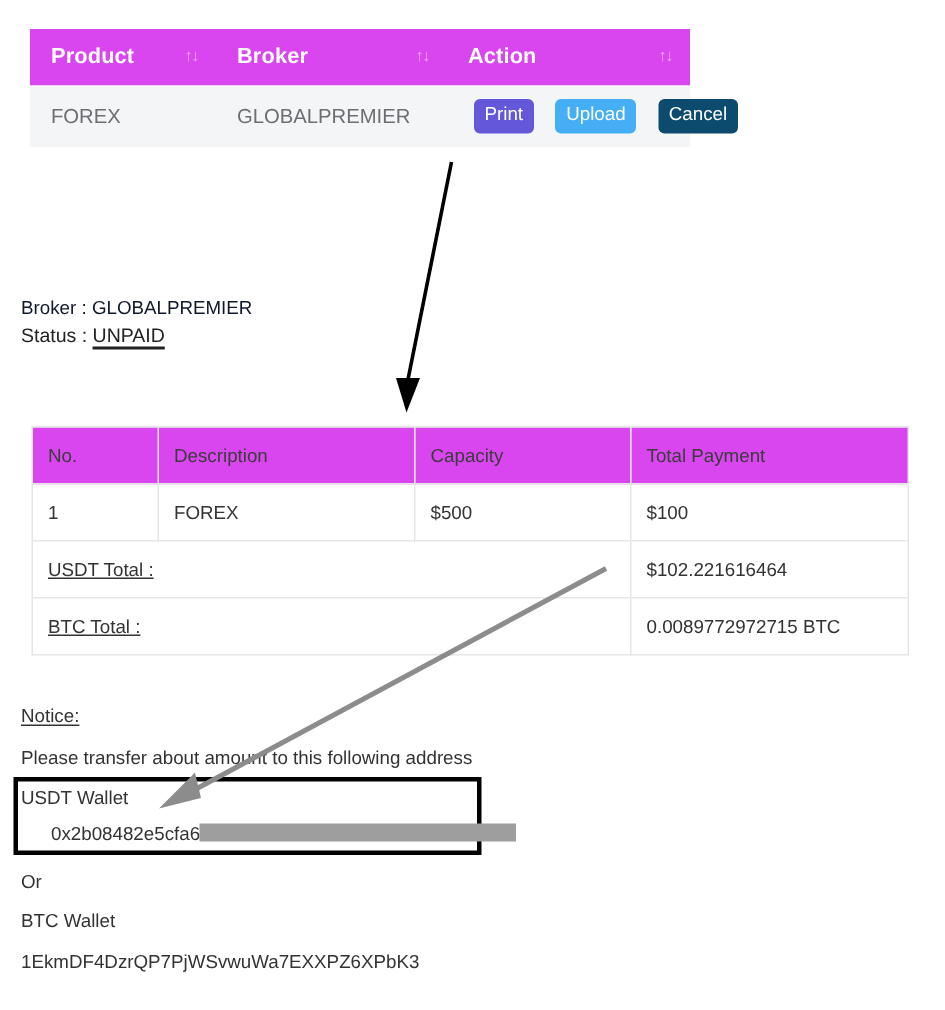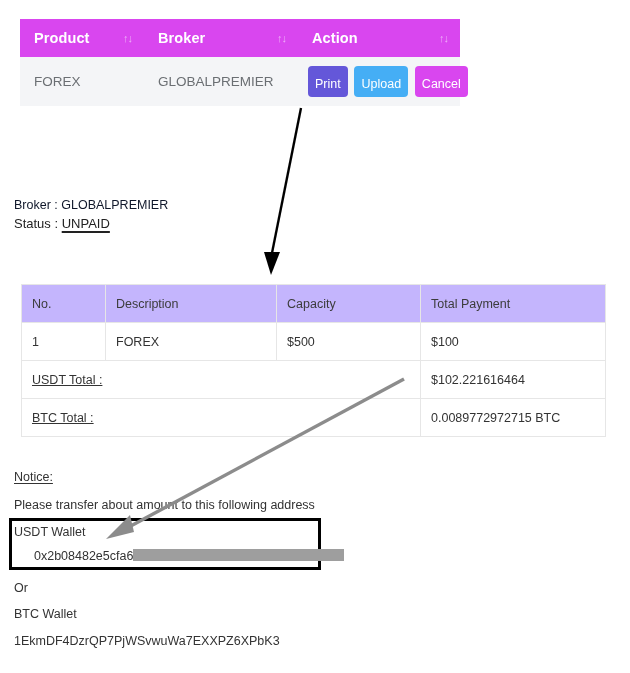--- a/index.html
+++ b/index.html
@@ -61,28 +61,29 @@
     padding-left: 10px !important;
     white-space: nowrap;
   }
   .btn {
     display: inline-block;
     border: none;
     border-radius: 4px;
     color: #ffffff;
     font-family: "Liberation Sans", sans-serif;
     font-size: 12.5px;
-    padding: 12px 7px 5px 7px;
+    padding: 4px 7px 5px 7px;
     margin-right: 3px;
     cursor: pointer;
     line-height: 1.1;
+    margin-left: 8px;
   }
   .btn-print  { background: #6457d9; }
   .btn-upload { background: #45aef5; }
-  .btn-cancel { background: #d946ef; }
+  .btn-cancel { background: #0c4a6e; }
 
   
   #broker-line {
     position: absolute;
     left: 14px;
     top: 198px;
     font-size: 12.5px;
     color: #0f172a;
   }
   #status-line {
@@ -112,21 +113,21 @@
   #invoice-table td {
     border: 1px solid #e6e6e6;
     font-size: 12.5px;
     color: #333;
     padding: 9px 10px;
     text-align: left;
     font-weight: normal;
     height: 19px;
   }
   #invoice-table thead th {
-    background: #c4b5fd;
+    background: #d946ef;
     color: #3c3c3c;
     margin-top: 8px;
   }
   #invoice-table tbody td { background: #ffffff; }
   td.blank-cell { border-left-color: #ffffff; }
   td.total-label {
     text-align: right;
     text-decoration: underline;
   }
   .col-no   { width: 63px; }

